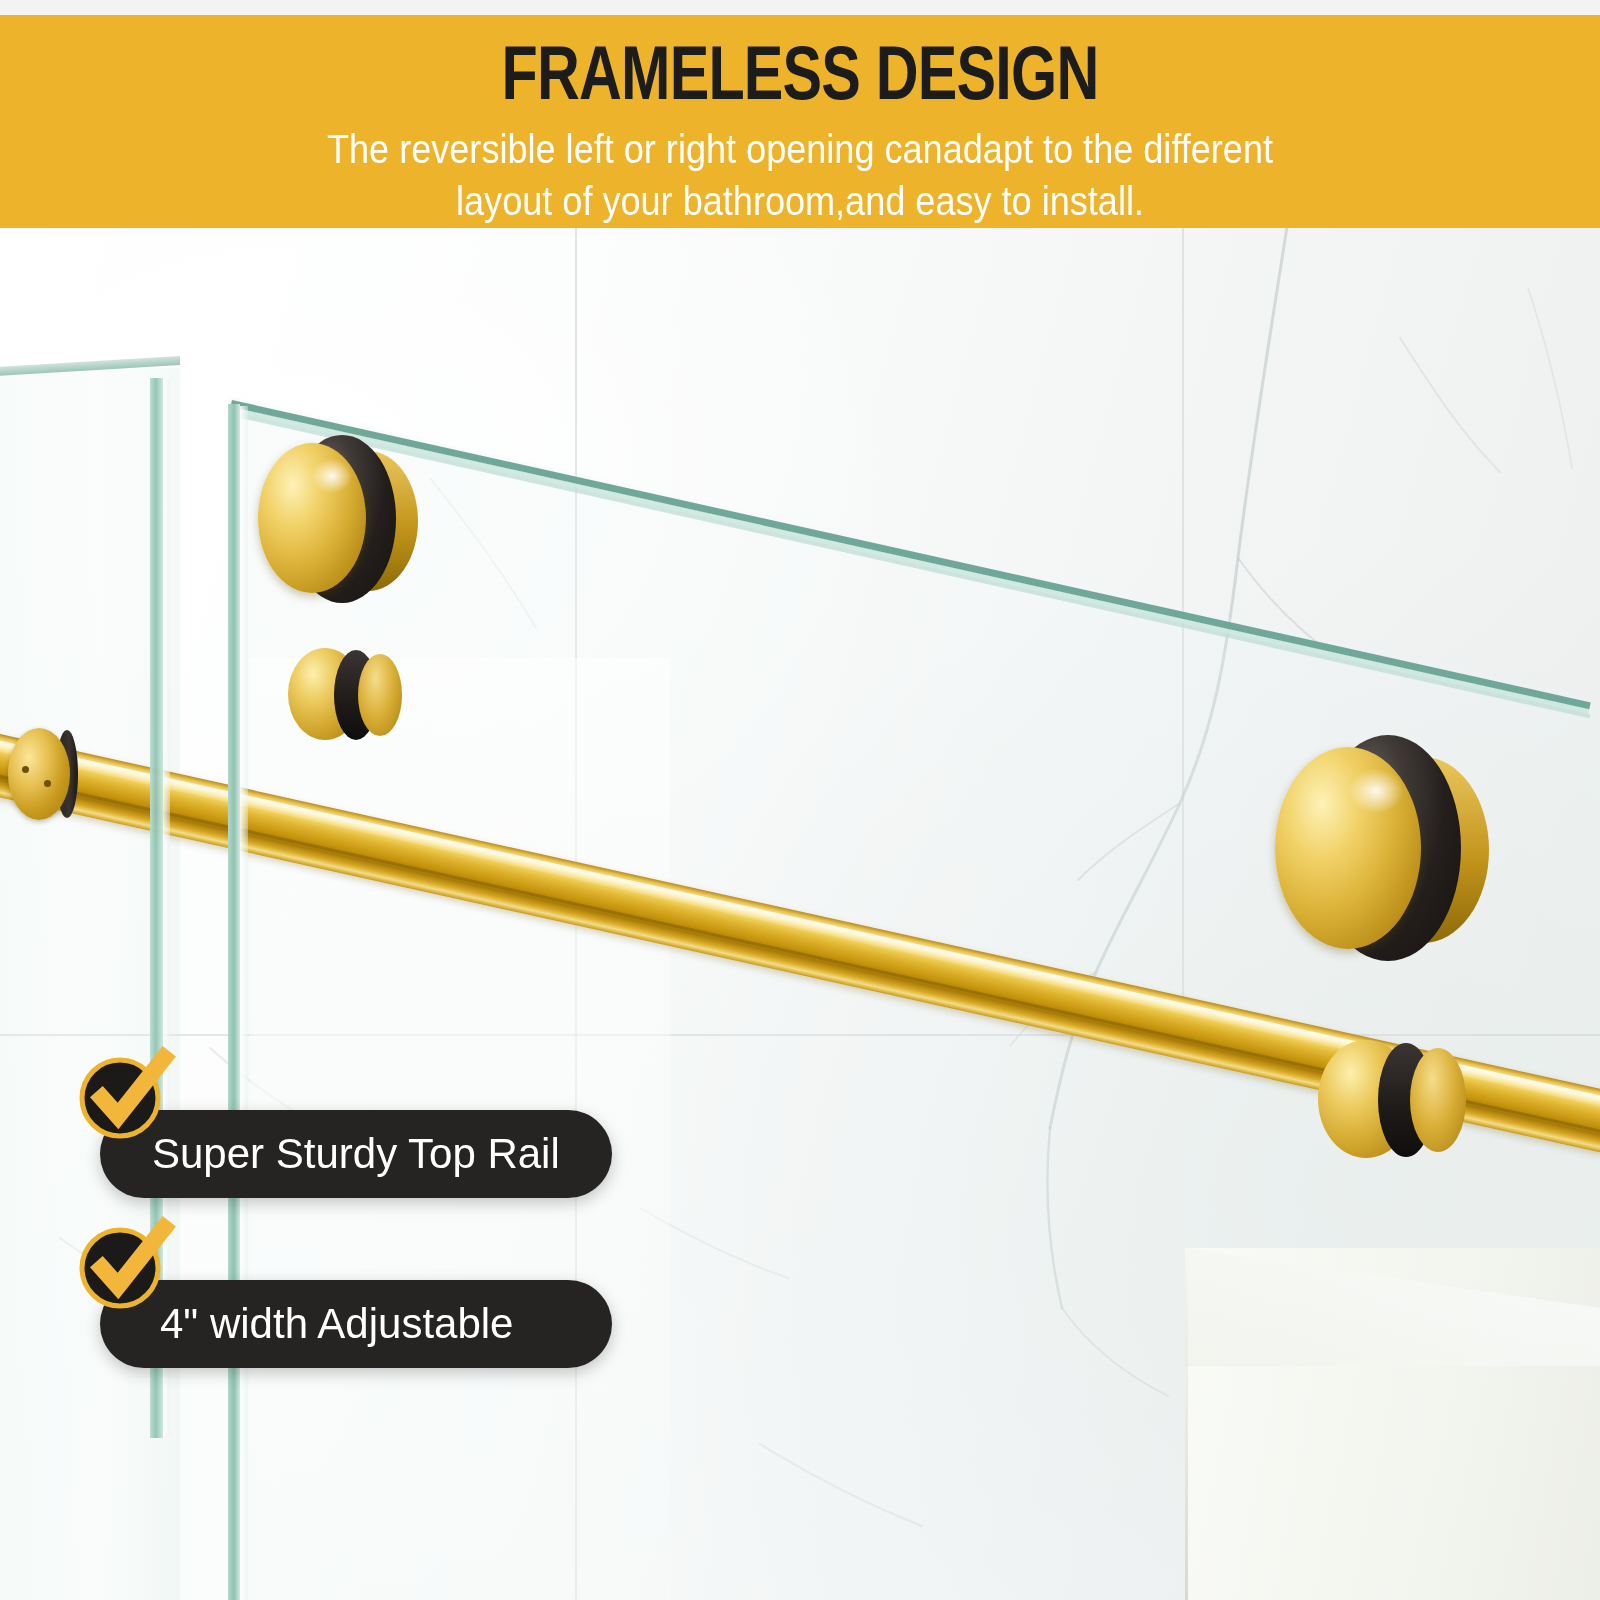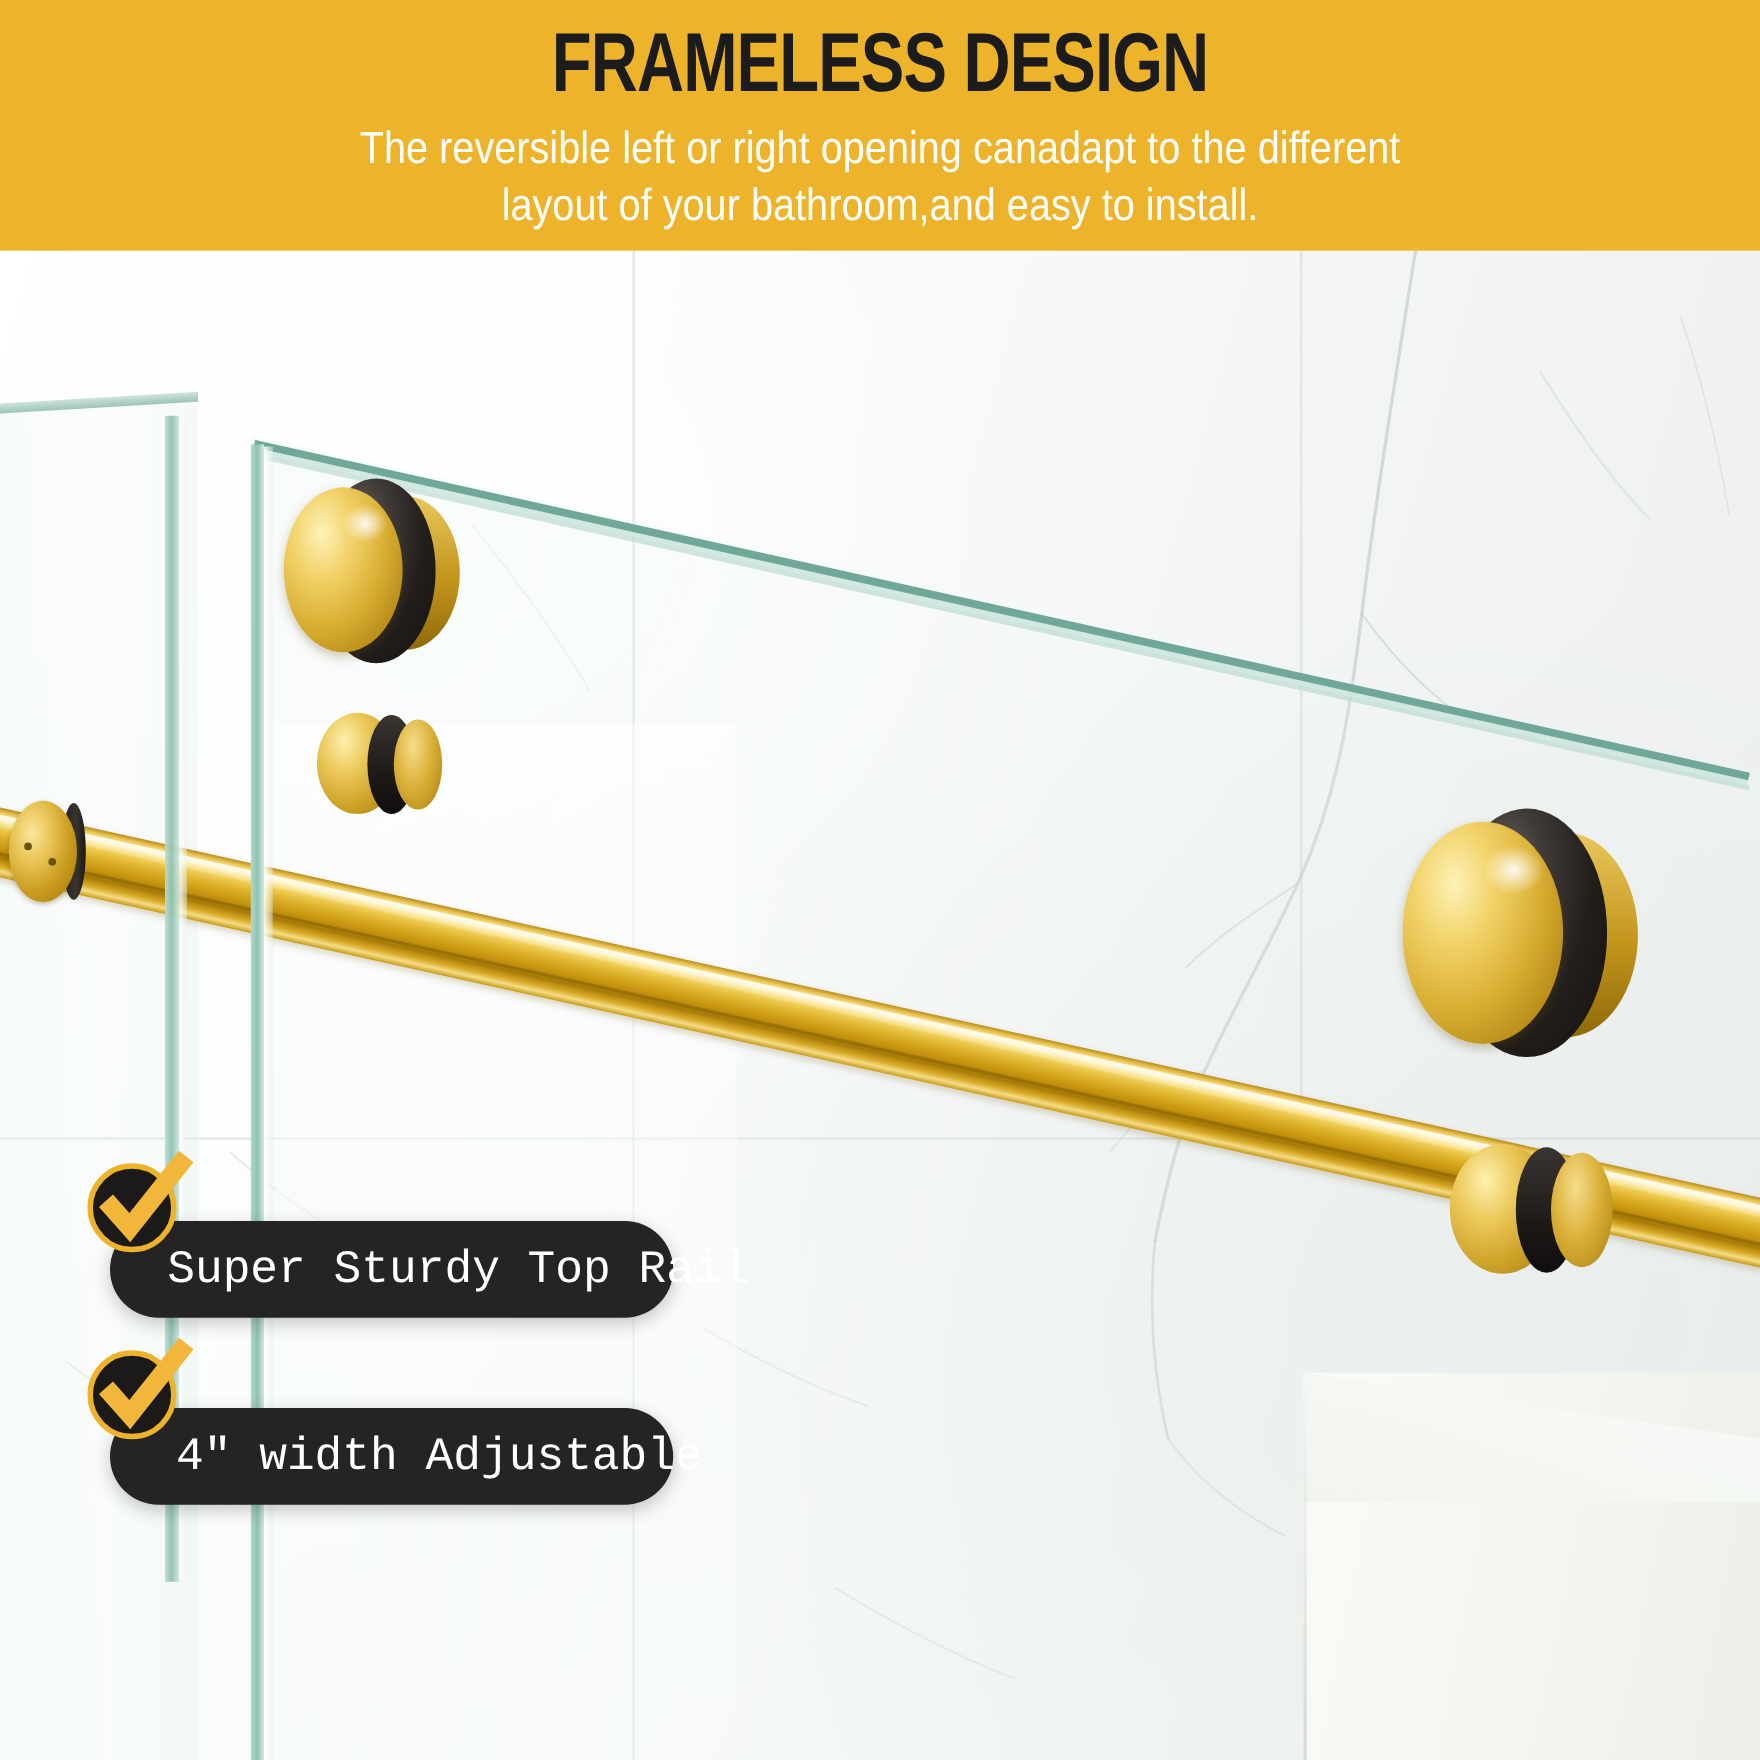--- a/index.html
+++ b/index.html
@@ -7,21 +7,21 @@
 
   #shot{
     position:relative;
     width:1600px;height:1600px;
     overflow:hidden;
     background:#f2f3f2;
   }
 
   
   .banner{
-    position:absolute;left:0;top:0;width:1600px;height:228px;
+    position:absolute;left:0;top:15px;width:1600px;height:228px;
     background:#edb32b;
     overflow:hidden;
   }
   .banner-title{
     position:absolute;left:0;top:16px;width:1600px;
     text-align:center;
     font-family:"Liberation Sans",sans-serif;
     font-weight:bold;
     font-size:76px;
     line-height:84px;
@@ -252,21 +252,20 @@
 
   
   .pill{
     position:absolute;
     display:flex;align-items:center;
     background:#252423;
     border-radius:60px;
     color:#ffffff;
     box-shadow:0 5px 16px rgba(0,0,0,.22);
     z-index:20;
-    font-family:Liberation Mono, monospace;
   }
   .pill-label{
     font-size:42px;
     line-height:1;
     font-weight:400;
     color:#ffffff;
     white-space:nowrap;
   }
   .check-badge{
     position:absolute;

